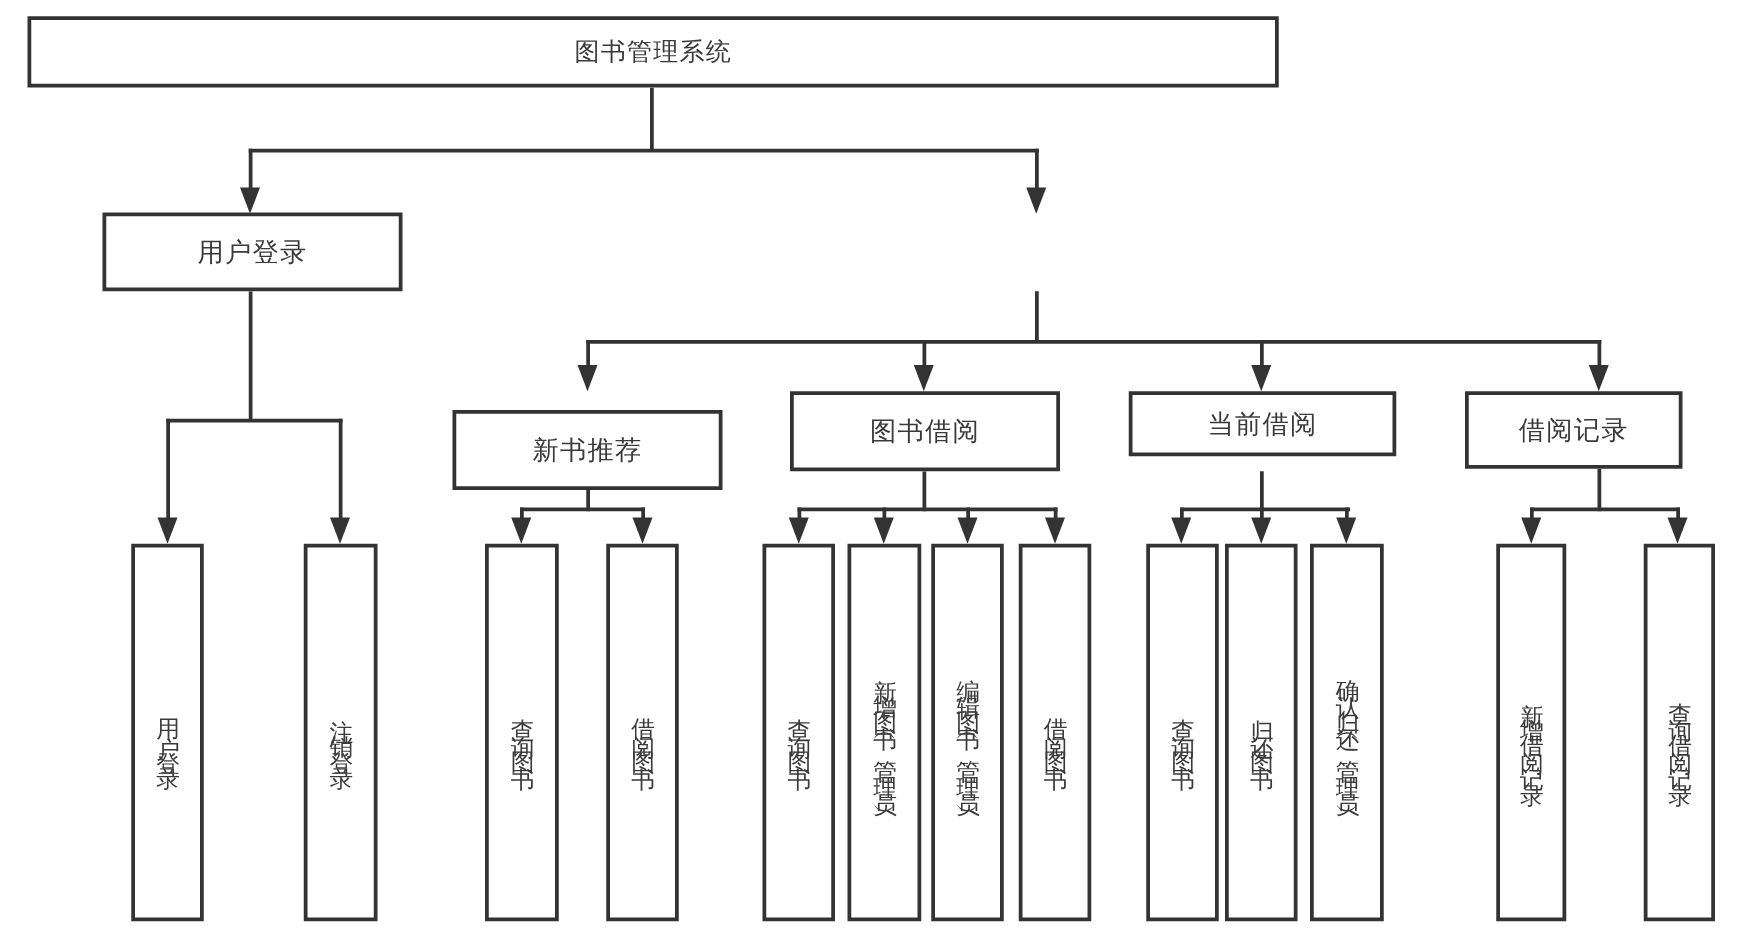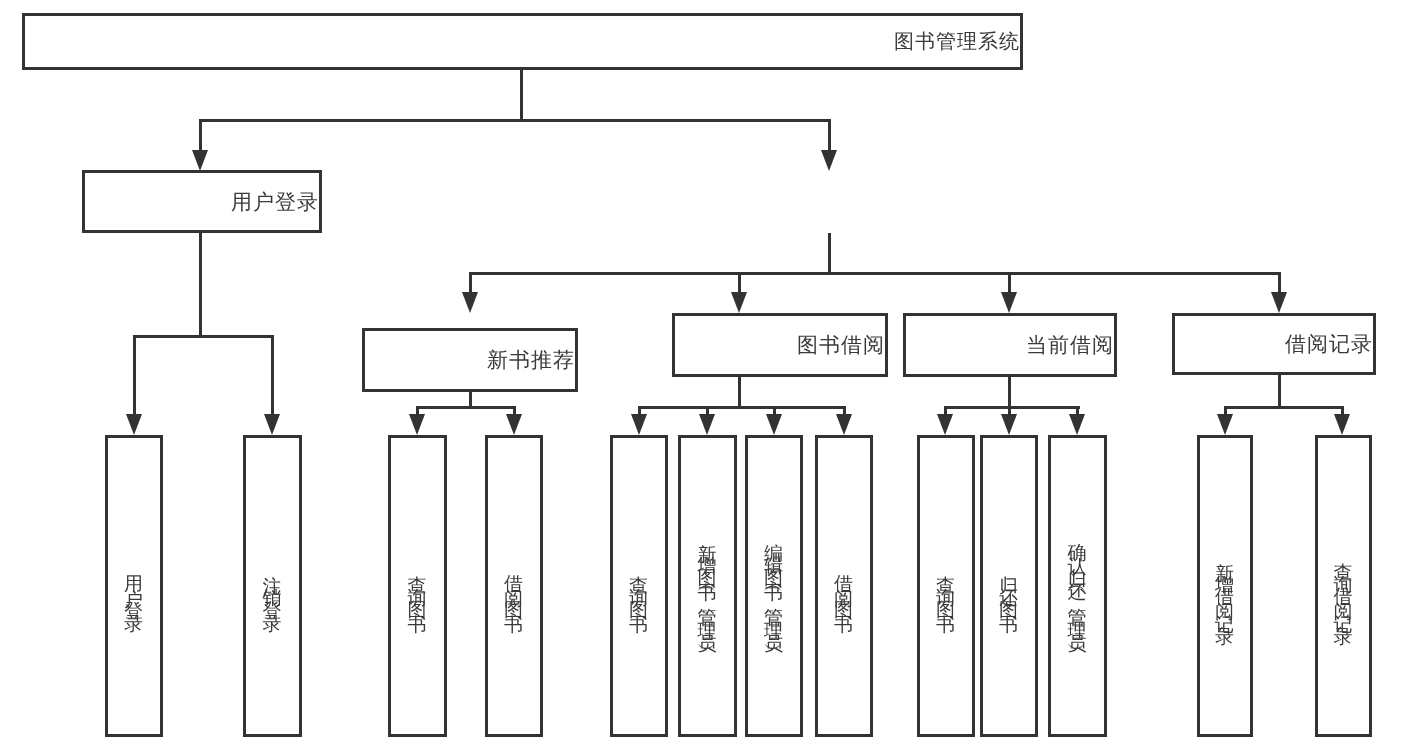--- a/index.html
+++ b/index.html
@@ -18,21 +18,21 @@
     position: absolute;
     box-sizing: border-box;
     background: #fff;
     border: 3px solid #333333;
     display: flex;
     align-items: center;
     justify-content: center;
     color: #3a3a3a;
     z-index: 2;
   }
-  .hbox { font-size: 21px; letter-spacing: 1px; justify-content: flex-end; }
+  .hbox { font-size: 21px; letter-spacing: 1px; }
   .root-box { font-size: 20px; }
   .vbox {
     writing-mode: vertical-lr;
     text-orientation: mixed;
     font-size: 19px;
     letter-spacing: 13px;
     line-height: 1;
     text-align: center;
   }
   .line {
@@ -92,27 +92,27 @@
   <div class="line" style="left:738px; top:272px; width:3px; height:22px;"></div>
   <div class="arrow-down" style="left:731px; top:292px;"></div>
   <div class="line" style="left:1008px; top:272px; width:3px; height:22px;"></div>
   <div class="arrow-down" style="left:1001px; top:292px;"></div>
   <div class="line" style="left:1278px; top:272px; width:3px; height:22px;"></div>
   <div class="arrow-down" style="left:1271px; top:292px;"></div>
 
   <div class="box hbox" style="left:362px; top:313px; width:216px; height:64px;margin-top:15px;">
     <span>新书推荐</span>
   </div>
-  <div class="box hbox" style="left:632px; top:313px; width:216px; height:64px;margin-left:40px;">
+  <div class="box hbox" style="left:632px; top:313px; width:216px; height:64px;">
     <span>图书借阅</span>
   </div>
-  <div class="box hbox" style="left:903px; top:313px; width:214px; height:64px;">
+  <div class="box hbox" style="left:903px; top:313px; width:214px; height:52px;">
     <span>当前借阅</span>
   </div>
-  <div class="box hbox" style="left:1172px; top:313px; width:204px; height:62px;">
+  <div class="box hbox" style="left:1172px; top:313px; width:174px; height:62px;">
     <span>借阅记录</span>
   </div>
 
   <div class="line" style="left:469px; top:377px; width:3px; height:32px;"></div>
   <div class="line" style="left:416px; top:406px; width:100px; height:3px;"></div>
   <div class="line" style="left:416px; top:406px; width:3px; height:10px;"></div>
   <div class="arrow-down" style="left:409px; top:414px;"></div>
   <div class="line" style="left:513px; top:406px; width:3px; height:10px;"></div>
   <div class="arrow-down" style="left:506px; top:414px;"></div>
 

